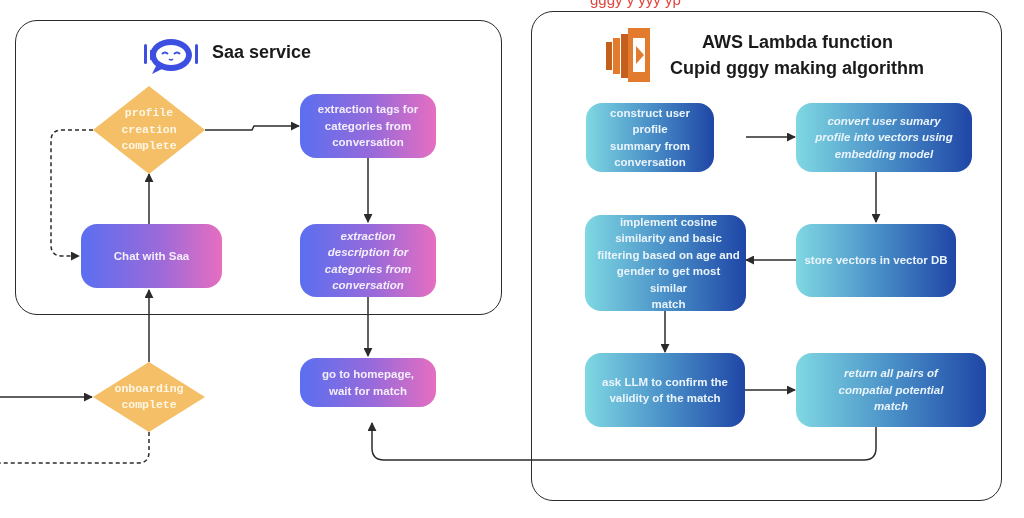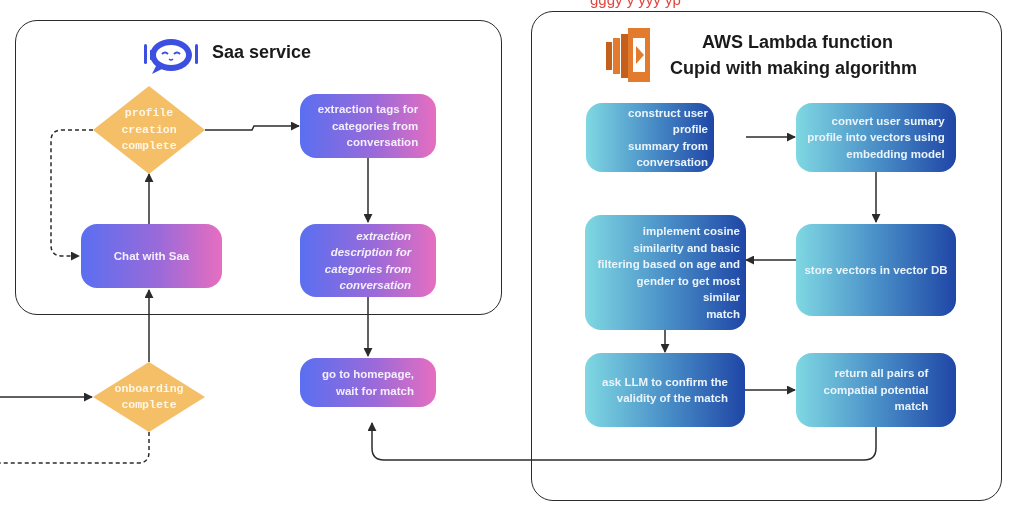--- a/index.html
+++ b/index.html
@@ -2,21 +2,21 @@
 <html><head>
   <meta charset="utf-8">
   <style>
     html, body { margin: 0; padding: 0; background: #ffffff; }
     body { width: 1024px; height: 518px; position: relative; overflow: hidden;
            font-family: "DejaVu Sans", sans-serif; }
     .abs { position: absolute; }
     .container { position: absolute; border: 1.5px solid #2b2b2b; border-radius: 22px; box-sizing: border-box; }
     .title { position: absolute; color: #1a1a1a; font-weight: bold; font-family: "Liberation Sans", sans-serif; }
     .node { position: absolute; border-radius: 16px; display: flex; align-items: center; justify-content: center;
-            text-align: right; color: #f4eefc; font-weight: bold; font-size: 11.5px; line-height: 16.5px;
+            text-align: center; color: #f4eefc; font-weight: bold; font-size: 11.5px; line-height: 16.5px;
             box-sizing: border-box; padding: 0 6px; font-family: "Liberation Sans", sans-serif; }
     .pink { background: linear-gradient(90deg, #5a6ff0 0%, #9a6ad9 55%, #e66ec0 100%); }
     .blue { background: linear-gradient(90deg, #7fd8e2 0%, #4a90c8 50%, #1f46a6 100%); color: #eaf4fb; }
     .diamond-wrap { position: absolute; }
     .diamond-wrap svg { position: absolute; left: 0; top: 0; }
     .diamond-text { position: absolute; left: 0; top: 0; width: 100%; height: 100%; display: flex;
             align-items: center; justify-content: center; text-align: center; color: #fff7e6;
             font-weight: bold; font-size: 11.5px; line-height: 16.5px; font-family: Liberation Mono, monospace; }
     #connectors { position: absolute; left: 0; top: 0; }
     .red-cut { position: absolute; left: 590px; top: -9px; color: #e0473e; font-size: 15px;
@@ -85,21 +85,21 @@
   <svg width="46" height="54" viewBox="0 0 46 54">
     <rect x="0" y="14" width="6" height="28" fill="#c45f1c"></rect>
     <rect x="7" y="10" width="7" height="36" fill="#e27b2e"></rect>
     <rect x="15" y="6" width="7" height="44" fill="#c45f1c"></rect>
     <rect x="22" y="0" width="22" height="54" fill="#e27b2e"></rect>
     <rect x="27" y="10" width="12" height="34" fill="#ffffff"></rect>
     <path d="M30 18 L38 27 L30 36 z" fill="#e27b2e"></path>
   </svg>
 </div>
 <div class="title" style="left:702px; top:32px; font-size:18px;">AWS Lambda function</div>
-<div class="title" style="left:670px; top:58px; font-size:18px;">Cupid with making algorithm</div>
+<div class="title" style="left:670px; top:58px; font-size:18px;">Cupid gggy making algorithm</div>
 
 <div class="diamond-wrap" style="left:93px; top:86px; width:112px; height:88px;">
   <svg width="112" height="88">
       <polygon points="56,0 112,44 56,88 0,44" fill="#f4bf66"></polygon>
     </svg>
   <div class="diamond-text" style="white-space:pre-line;">profile
 creation
 complete</div>
 </div>
 
@@ -118,26 +118,26 @@
 <div class="node pink" style="left:300px; top:224px; width:136px; height:73px; white-space:pre-line;font-style:italic;">extraction
 description for
 categories from
 conversation</div>
 <div class="node pink" style="left:300px; top:358px; width:136px; height:49px; white-space:pre-line;">go to homepage,
 wait for match</div>
 
 <div class="node blue" style="left:586px; top:103px; width:128px; height:69px; white-space:pre-line;">construct user profile
 summary from
 conversation</div>
-<div class="node blue" style="left:796px; top:103px; width:160px; height:69px; white-space:pre-line;">convert user sumary
+<div class="node blue" style="left:796px; top:103px; width:176px; height:69px; white-space:pre-line;font-style:italic;">convert user sumary
 profile into vectors using
 embedding model</div>
-<div class="node blue" style="left:796px; top:224px; width:160px; height:92px; white-space:pre-line;">store vectors in vector DB</div>
-<div class="node blue" style="left:585px; top:215px; width:161px; height:115px; white-space:pre-line;padding-left:12px;">implement cosine
+<div class="node blue" style="left:796px; top:224px; width:160px; height:73px; white-space:pre-line;">store vectors in vector DB</div>
+<div class="node blue" style="left:585px; top:215px; width:161px; height:96px; white-space:pre-line;padding-left:12px;">implement cosine
 similarity and basic
 filtering based on age and
 gender to get most similar
 match</div>
 <div class="node blue" style="left:585px; top:353px; width:160px; height:74px; white-space:pre-line;">ask LLM to confirm the
 validity of the match</div>
-<div class="node blue" style="left:796px; top:353px; width:160px; height:74px; white-space:pre-line;">return all pairs of
+<div class="node blue" style="left:796px; top:353px; width:190px; height:74px; white-space:pre-line;font-style:italic;">return all pairs of
 compatial potential
 match</div>
 
 </body></html>

